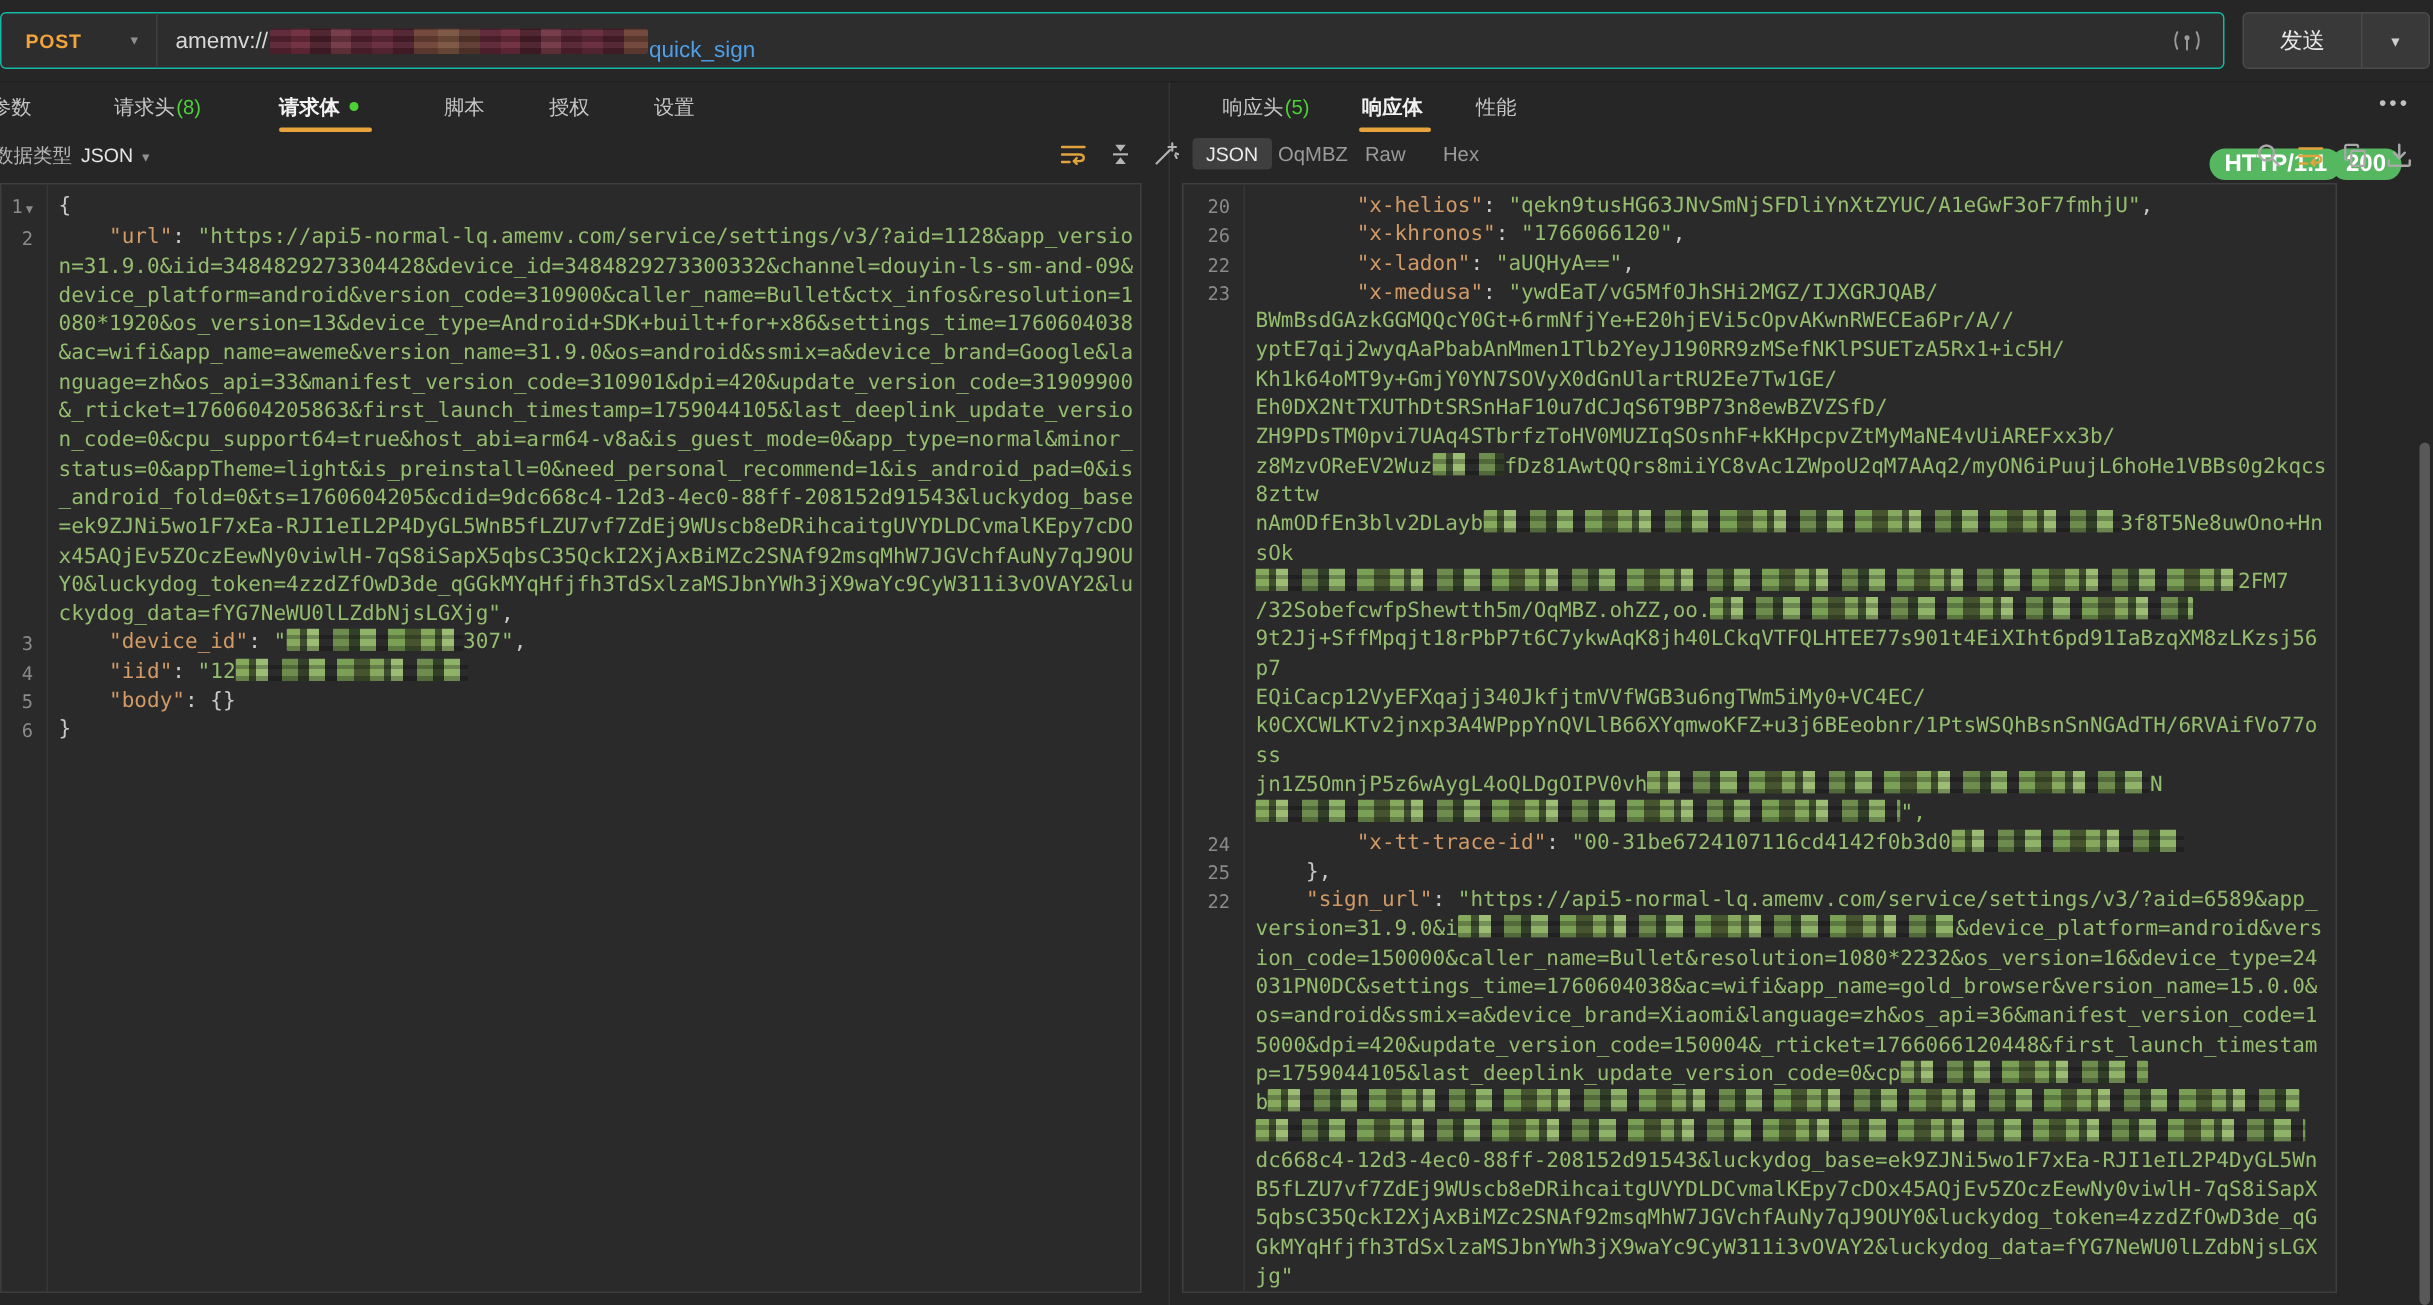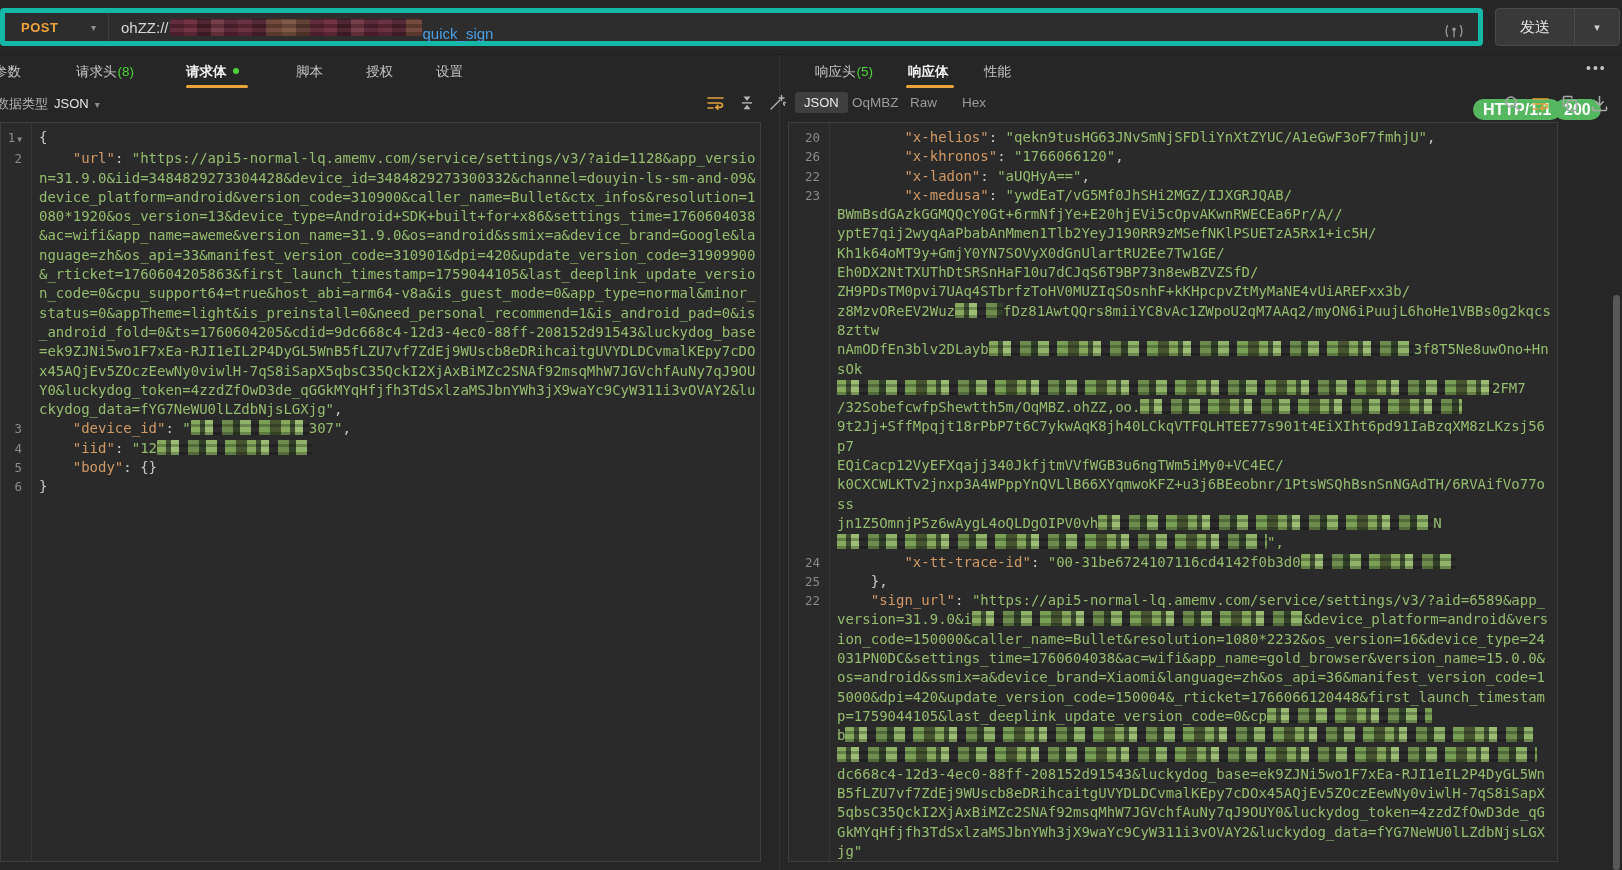--- a/index.html
+++ b/index.html
@@ -1,21 +1,21 @@
 <!DOCTYPE html>
 <html><head>
 <meta charset="utf-8">
 <style>
   html,body{margin:0;padding:0;background:#1e1e1e;}
   .app{position:relative;width:1622px;height:870px;background:#262626;overflow:hidden;
        font-family:"Liberation Sans",sans-serif;-webkit-font-smoothing:antialiased;}
 
   
   .urlbox{position:absolute;left:0;top:8px;width:1483px;height:38px;background:#2d2d2d;
-          border:5px solid #14b8a6;border-radius:4px;display:flex;align-items:stretch;box-sizing:border-box;}
+          border:1px solid #14b8a6;border-radius:4px;display:flex;align-items:stretch;box-sizing:border-box;}
   .method{flex:0 0 104px;display:flex;align-items:center;justify-content:space-between;
           padding:0 12px 0 16px;border-right:1px solid #3f3f3f;cursor:pointer;box-sizing:border-box;}
   .method-label{color:#f0a43c;font-size:13px;font-weight:bold;letter-spacing:.5px;}
   .chev{color:#8f8f8f;font-size:10px;}
   .urlfield{flex:1;display:flex;align-items:center;padding-left:12px;position:relative;font-size:15px;}
   .url-prefix{color:#d8d8d8;}
   .url-suffix{color:#4d9fe8;margin-top:13px;}
   .redact-dark{display:inline-block;width:252px;height:17px;margin:0 1px;border-radius:2px;
       background-image:
         repeating-linear-gradient(0deg, rgba(0,0,0,.18) 0 4px, rgba(255,255,255,.04) 4px 8px),
@@ -82,21 +82,21 @@
 <body>
 
 <div class="app">
 
   <div class="urlbox">
     <div class="method">
       <span class="method-label">POST</span>
       <span class="chev">▾</span>
     </div>
     <div class="urlfield">
-      <span class="url-prefix">ohZZ://</span>
+      <span class="url-prefix">amemv://</span>
         <span class="redact-dark"></span>
         <span class="url-suffix">quick_sign</span>
       <span class="signal-icon">
         <svg width="20" height="17" viewBox="0 0 20 17" fill="none" stroke="#9a9a9a" stroke-width="1.3" stroke-linecap="round">
           <path d="M3.5 2.5 Q0.8 8 3.5 13.5"></path>
             <path d="M16.5 2.5 Q19.2 8 16.5 13.5"></path>
           <circle cx="10" cy="6.2" r="1.7" fill="#9a9a9a" stroke="none"></circle>
             <path d="M10 8.2 V14"></path>
         </svg>
       </span>

